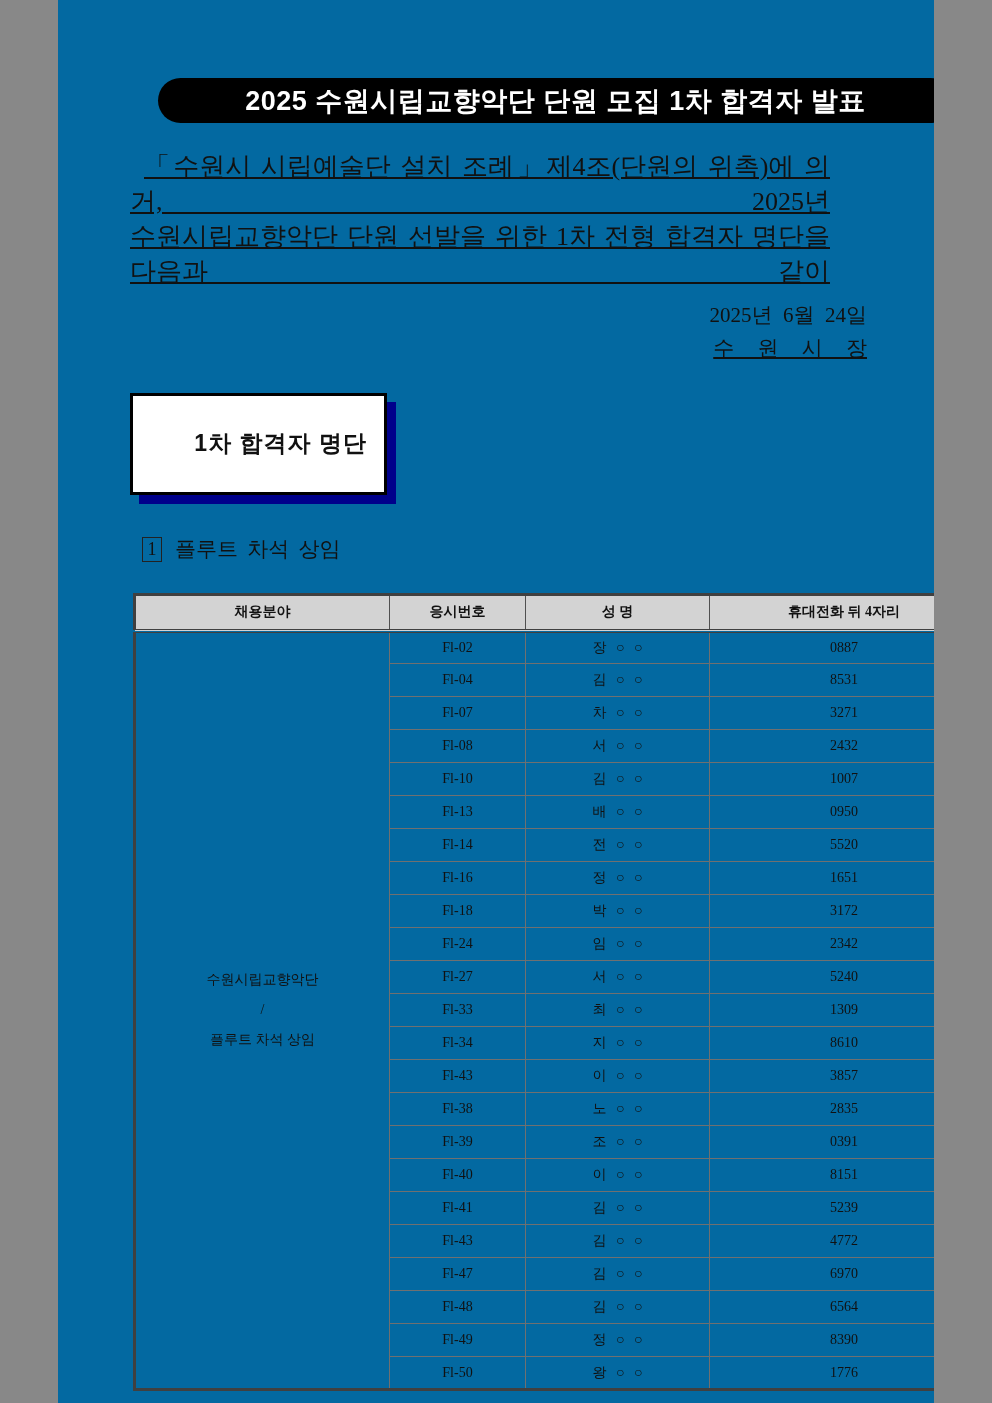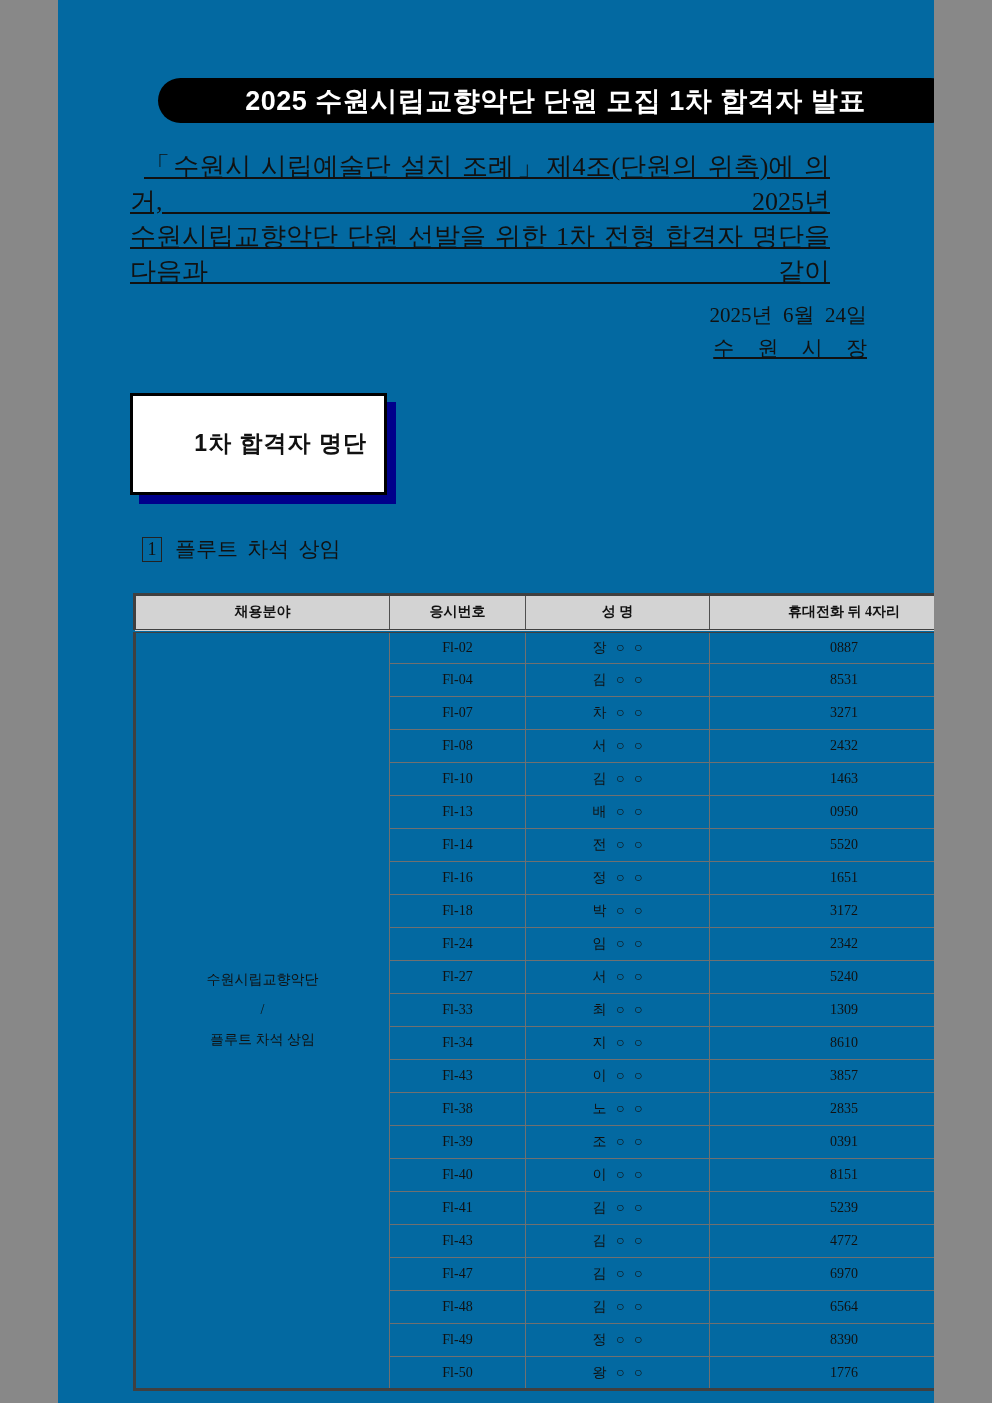--- a/index.html
+++ b/index.html
@@ -180,21 +180,21 @@
           <td class="cell-phone">3271</td>
         </tr>
         <tr>
           <td class="cell-no">Fl-08</td>
           <td class="cell-name">서 ○ ○</td>
           <td class="cell-phone">2432</td>
         </tr>
         <tr>
           <td class="cell-no">Fl-10</td>
           <td class="cell-name">김 ○ ○</td>
-          <td class="cell-phone">1463</td>
+          <td class="cell-phone">1007</td>
         </tr>
         <tr>
           <td class="cell-no">Fl-13</td>
           <td class="cell-name">배 ○ ○</td>
           <td class="cell-phone">0950</td>
         </tr>
         <tr>
           <td class="cell-no">Fl-14</td>
           <td class="cell-name">전 ○ ○</td>
           <td class="cell-phone">5520</td>

